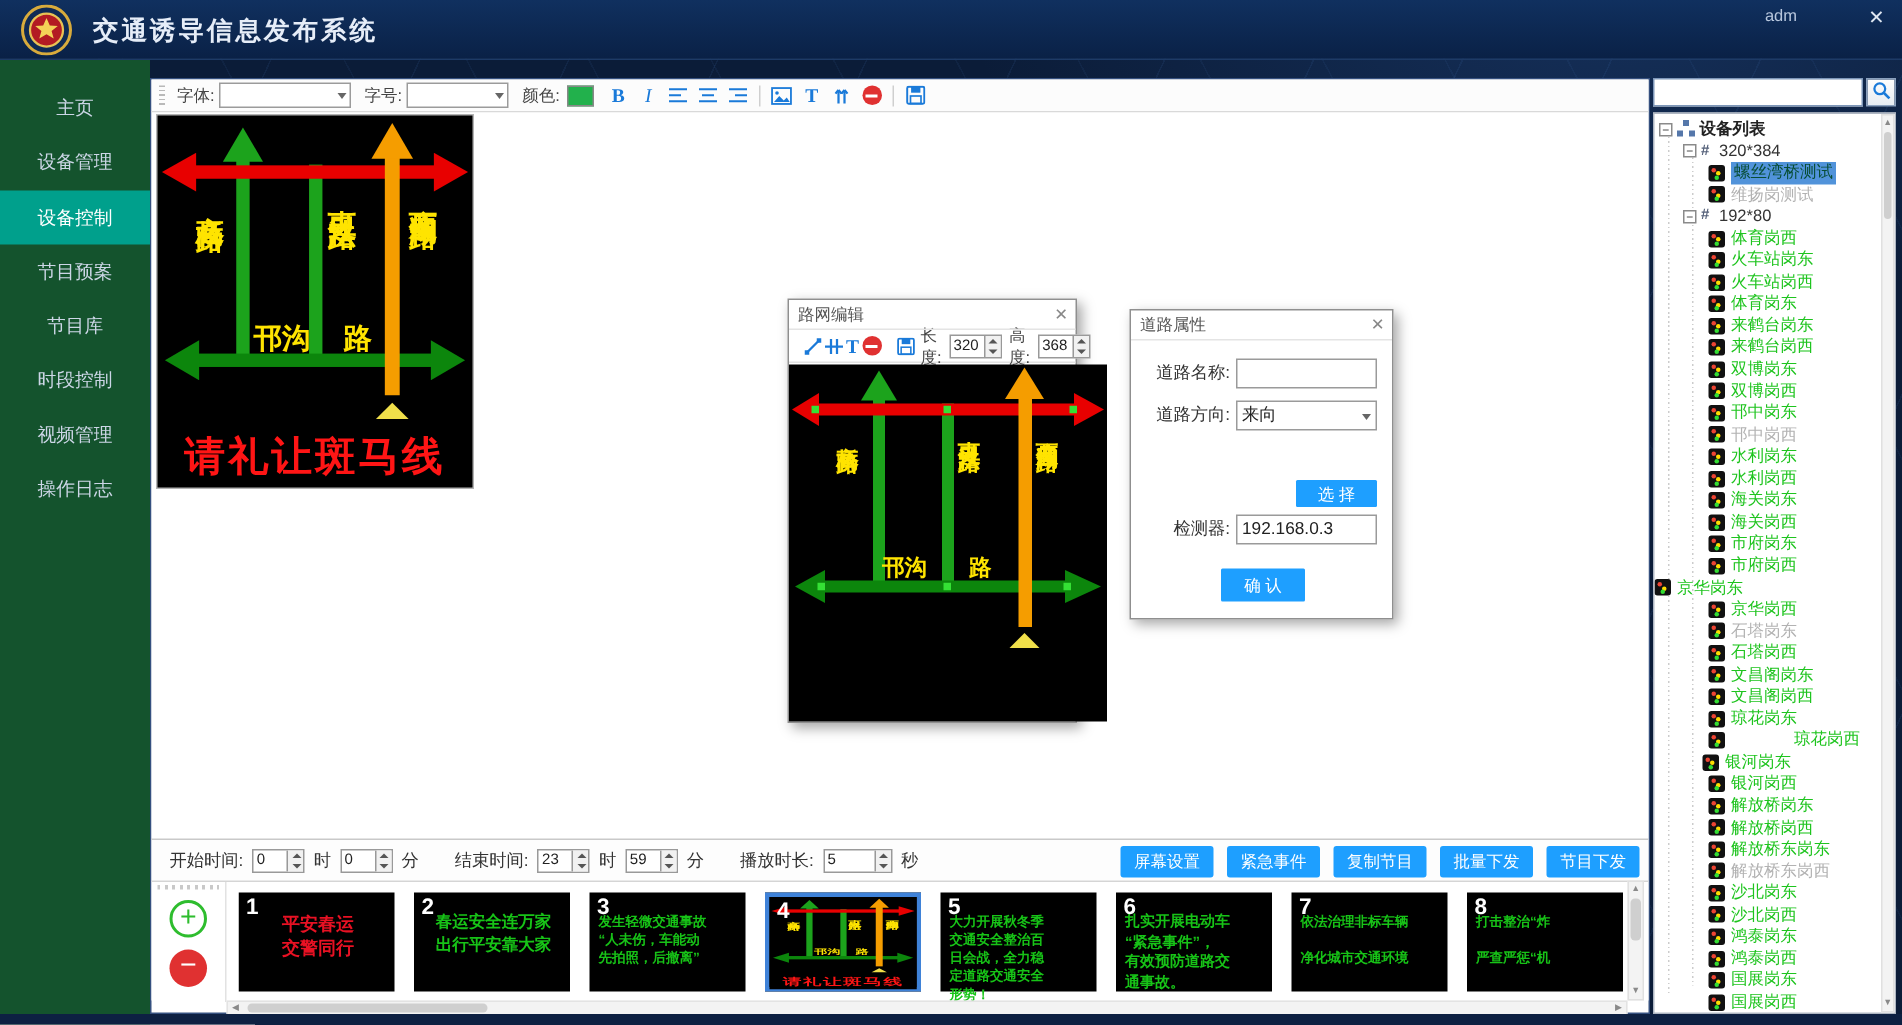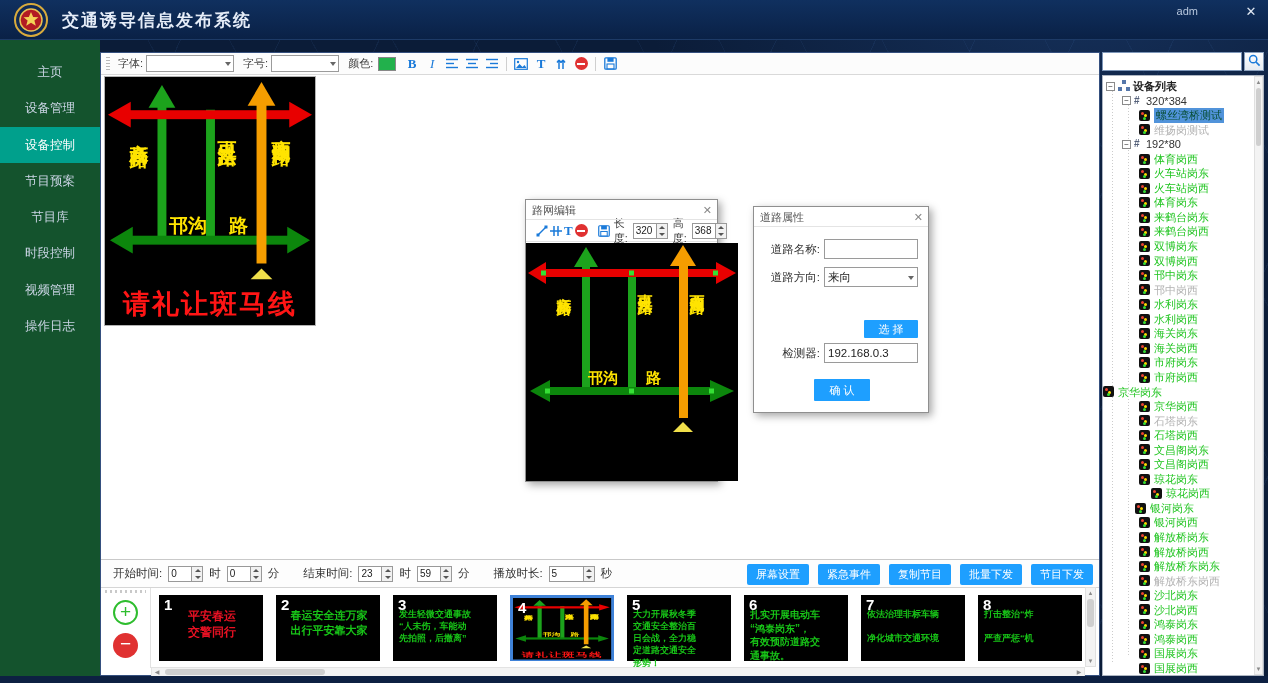--- a/index.html
+++ b/index.html
@@ -472,21 +472,21 @@
             <div>交通安全整治百</div>
             <div>日会战，全力稳</div>
             <div>定道路交通安全</div>
             <div>形势！</div>
           </div>
           <span class="tnum">5</span>
         </div>
         <div class="thumb">
           <div class="tlines" style="color: rgb(23, 195, 23); font-size: 10px;">
             <div>扎实开展电动车</div>
-            <div>“鸿泰岗东”，</div>
+            <div>“紧急事件”，</div>
             <div>有效预防道路交</div>
             <div>通事故。</div>
           </div>
           <span class="tnum">6</span>
         </div>
         <div class="thumb">
           <div class="tlines" style="color: rgb(23, 195, 23); font-size: 9px;">
             <div>依法治理非标车辆</div>
             <div>&nbsp;</div>
             <div>净化城市交通环境</div>
@@ -734,21 +734,21 @@
         <span class="dname online">文昌阁岗西</span>
       </div>
       <div class="trow tdev" style="padding-left: 36px;">
         <span class="dev-ico">
           <i class="dr"></i>
           <i class="dy"></i>
           <i class="dg"></i>
         </span>
         <span class="dname online">琼花岗东</span>
       </div>
-      <div class="trow tdev" style="padding-left: 48px;">
+      <div class="trow tdev" style="padding-left: 36px; gap: 42px;">
         <span class="dev-ico">
           <i class="dr"></i>
           <i class="dy"></i>
           <i class="dg"></i>
         </span>
         <span class="dname online">琼花岗西</span>
       </div>
       <div class="trow tdev" style="padding-left: 32px;">
         <span class="dev-ico">
           <i class="dr"></i>

